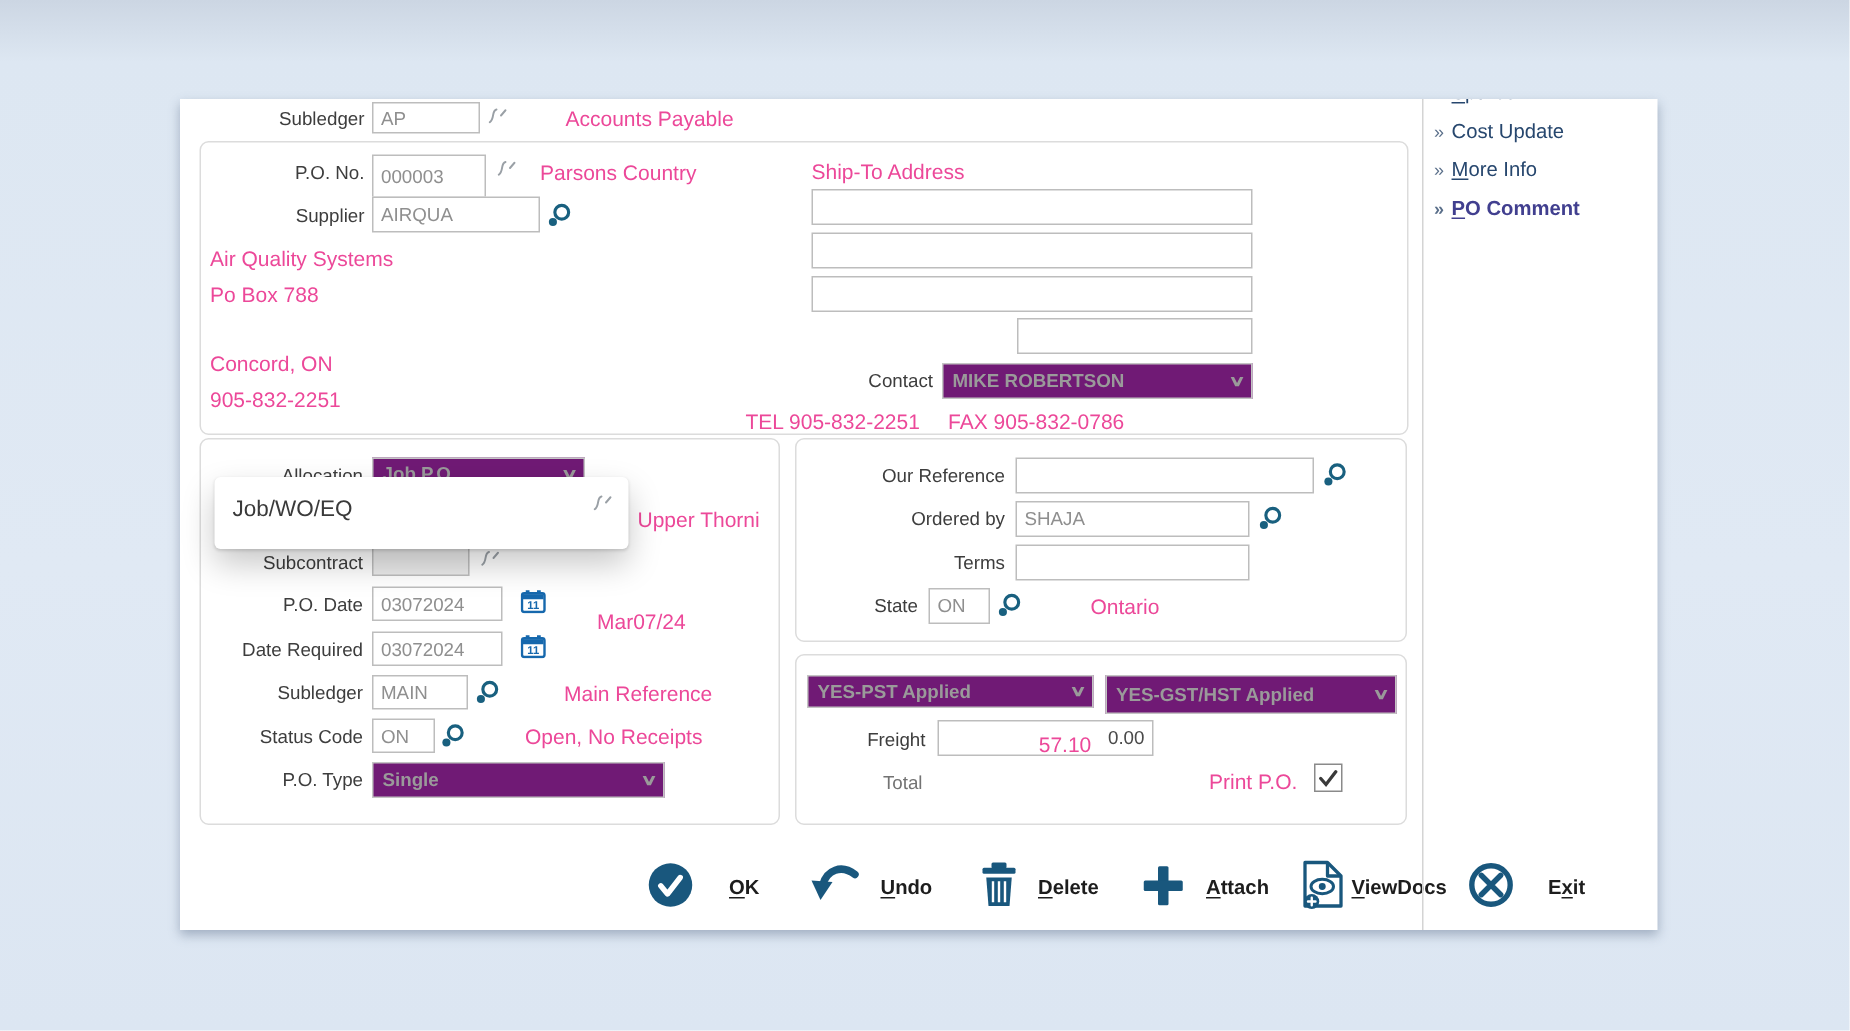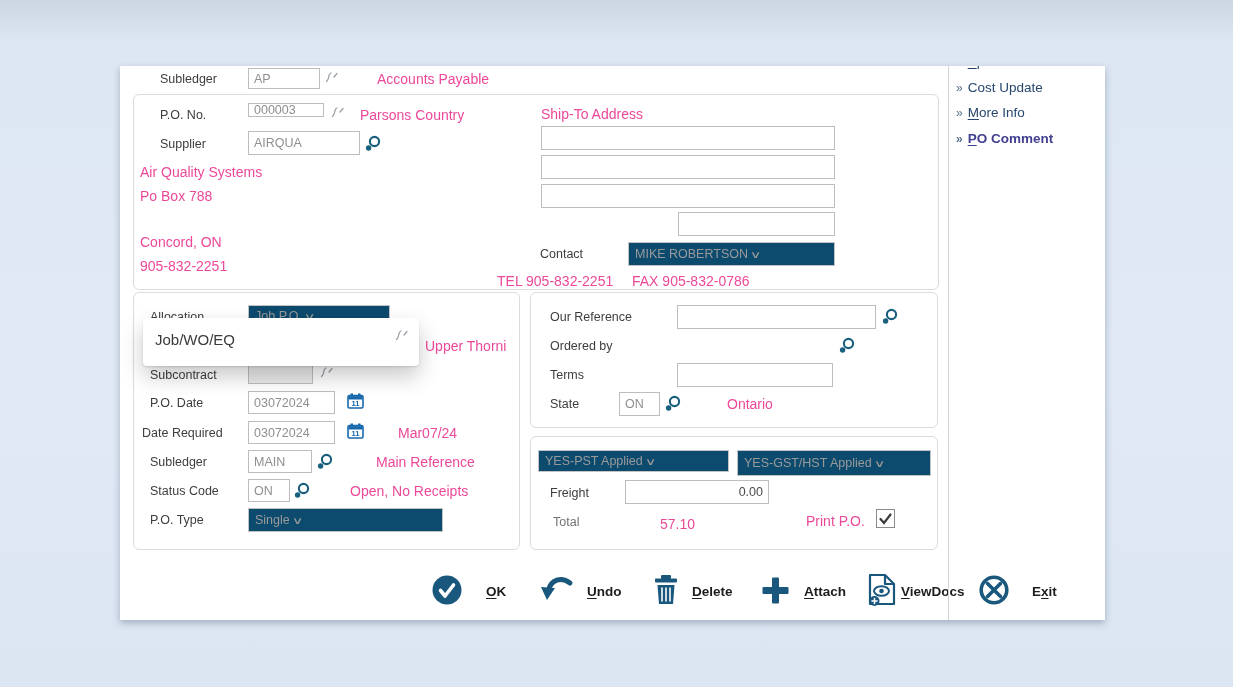--- a/index.html
+++ b/index.html
@@ -7,29 +7,29 @@
   body {
     font-family: "Liberation Sans", sans-serif;
     background: linear-gradient(180deg, #ccd6e3 0%, #dde7f2 6%, #e0e9f4 55%, #dce6f2 100%);
     position: relative;
   }
   #win {
     position:absolute; left:120px; top:66px; width:985px; height:554px;
     background:#ffffff; box-shadow:0 3px 7px rgba(70,90,120,.4); overflow:hidden;
   }
   .grp { position:absolute; border:1px solid #dcdcdc; border-radius:6px; background:#fff; }
-  .lbl { position:absolute; text-align:left; color:#3d3d3d; font-size:12.5px; line-height:20px; height:20px; white-space:nowrap; }
+  .lbl { position:absolute; text-align:right; color:#3d3d3d; font-size:12.5px; line-height:20px; height:20px; white-space:nowrap; }
   .dsc { position:absolute; color:#ec4899; font-weight:400; font-size:14px; line-height:20px; white-space:nowrap; }
   .inp { position:absolute; background:#fff; border:1px solid #bdbdbd; font-size:12.5px; color:#8f8f8f;
          display:flex; align-items:center; padding:0 5px; }
   .inp.dis { background:#ebebeb; color:#9a9a9a; }
   .inp.dark { color:#4a4a4a; }
   .inp.right { justify-content:flex-end; }
-  .sel { position:absolute; background:#0c4a6e; border:1px solid #c4c4c4; font-size:12.5px; color:#9a9a9a;
-         display:flex; align-items:center; justify-content:flex-start; padding:0 6px; }
+  .sel { position:absolute; background:#701a75; border:1px solid #c4c4c4; font-size:12.5px; color:#9a9a9a;
+         display:flex; align-items:center; justify-content:space-between; padding:0 6px;font-weight:bold; }
   .chev { color:#9a9a9a; font-size:10px; transform:scaleX(1.6); margin-left:4px; }
   .icon { position:absolute; display:flex; align-items:center; justify-content:center; }
   #popup {
     position:absolute; left:23px; top:252px; width:276px; height:48px; background:#fff;
     border-radius:4px; box-shadow:0 1px 2px rgba(0,0,0,.12), 0 10px 22px rgba(0,0,0,.22); z-index:5;
   }
   #popup .plbl { position:absolute; left:12px; top:13px; font-size:15px; color:#3a3a3a; }
   #popup .pinp { position:absolute; left:115px; top:8px; width:128px; height:31px; border:1px solid #c9c9c9;
                  font-size:15px; color:#4f4f4f; display:flex; align-items:center; padding:0 7px; background:#fff; }
   .tb-label { position:absolute; font-size:13.5px; font-weight:700; color:#1d1d1d; line-height:22px; white-space:nowrap; cursor:pointer; }
@@ -72,21 +72,21 @@
   <div class="icon" style="left:203px;top:3px;width:16px;height:18px">
       <svg width="16" height="14">
         <use href="#branch"></use>
       </svg>
     </div>
   <div class="dsc" style="left:257px;top:3px">Accounts Payable</div>
 
   <div class="grp" style="left:13px;top:28px;width:806px;height:196px"></div>
 
   <div class="lbl" style="left:40px;width:83px;top:39px">P.O. No.</div>
-  <div class="inp" style="left:128px;top:37px;width:76px;height:14px">
+  <div class="inp" style="left:128px;top:37px;width:76px;height:29px">
       <span>000003</span>
     </div>
   <div class="icon" style="left:209px;top:38px;width:16px;height:18px">
       <svg width="16" height="14">
         <use href="#branch"></use>
       </svg>
     </div>
   <div class="dsc" style="left:240px;top:39px">Parsons Country</div>
 
   <div class="dsc" style="left:421px;top:38px">Ship-To Address</div>
@@ -159,21 +159,21 @@
 
   <div class="lbl" style="left:22px;width:100px;top:357px">Date Required</div>
   <div class="inp" style="left:128px;top:355px;width:87px;height:23px">
       <span>03072024</span>
     </div>
   <div class="icon" style="left:227px;top:357px;width:17px;height:16px">
       <svg width="17" height="16">
         <use href="#cal"></use>
       </svg>
     </div>
-  <div class="dsc" style="left:278px;top:357px">Mar07/24</div>
+  <div class="dsc" style="left:278px;top:338px">Mar07/24</div>
 
   <div class="lbl" style="left:30px;width:92px;top:386px">Subledger</div>
   <div class="inp" style="left:128px;top:384px;width:64px;height:23px">
       <span>MAIN</span>
     </div>
   <div class="icon" style="left:197px;top:386px;width:18px;height:18px">
       <svg width="18" height="17">
         <use href="#mag"></use>
       </svg>
     </div>
@@ -202,20 +202,23 @@
   <div class="inp" style="left:557px;top:239px;width:199px;height:24px">
       <span></span>
     </div>
   <div class="icon" style="left:762px;top:241px;width:18px;height:18px">
       <svg width="18" height="17">
         <use href="#mag"></use>
       </svg>
     </div>
 
   <div class="lbl" style="left:430px;width:120px;top:270px">Ordered by</div>
+  <div class="inp" style="left:557px;top:268px;width:156px;height:24px">
+      <span>SHAJA</span>
+    </div>
   <div class="icon" style="left:719px;top:270px;width:18px;height:18px">
       <svg width="18" height="17">
         <use href="#mag"></use>
       </svg>
     </div>
 
   <div class="lbl" style="left:430px;width:120px;top:299px">Terms</div>
   <div class="inp" style="left:557px;top:297px;width:156px;height:24px">
       <span></span>
     </div>
@@ -241,21 +244,21 @@
       <span>YES-GST/HST Applied</span>
       <span class="chev">∨</span>
     </div>
 
   <div class="lbl" style="left:430px;width:67px;top:417px">Freight</div>
   <div class="inp right dark" style="left:505px;top:414px;width:144px;height:24px">
       <span>0.00</span>
     </div>
 
   <div class="lbl" style="left:433px;width:62px;top:446px;font-weight:400;color:#737373">Total</div>
-  <div class="dsc" style="left:540px;width:100px;top:448px;text-align:left">57.10</div>
+  <div class="dsc" style="left:540px;width:100px;top:420px;text-align:center">57.10</div>
   <div class="dsc" style="left:686px;top:445px">Print P.O.</div>
   <div class="cbx" style="left:756px;top:443px">
     <svg width="13" height="12">
         <path d="M1.5 6 L5 10 L11.5 1.5" fill="none" stroke="#3a3a3a" stroke-width="2.2" stroke-linecap="round"></path>
       </svg>
   </div>
 
   <div class="icon" style="left:312px;top:509px;width:30px;height:30px;cursor:pointer">
     <svg width="30" height="30">
         <circle cx="15" cy="15" r="14.5" fill="#19577d"></circle>

